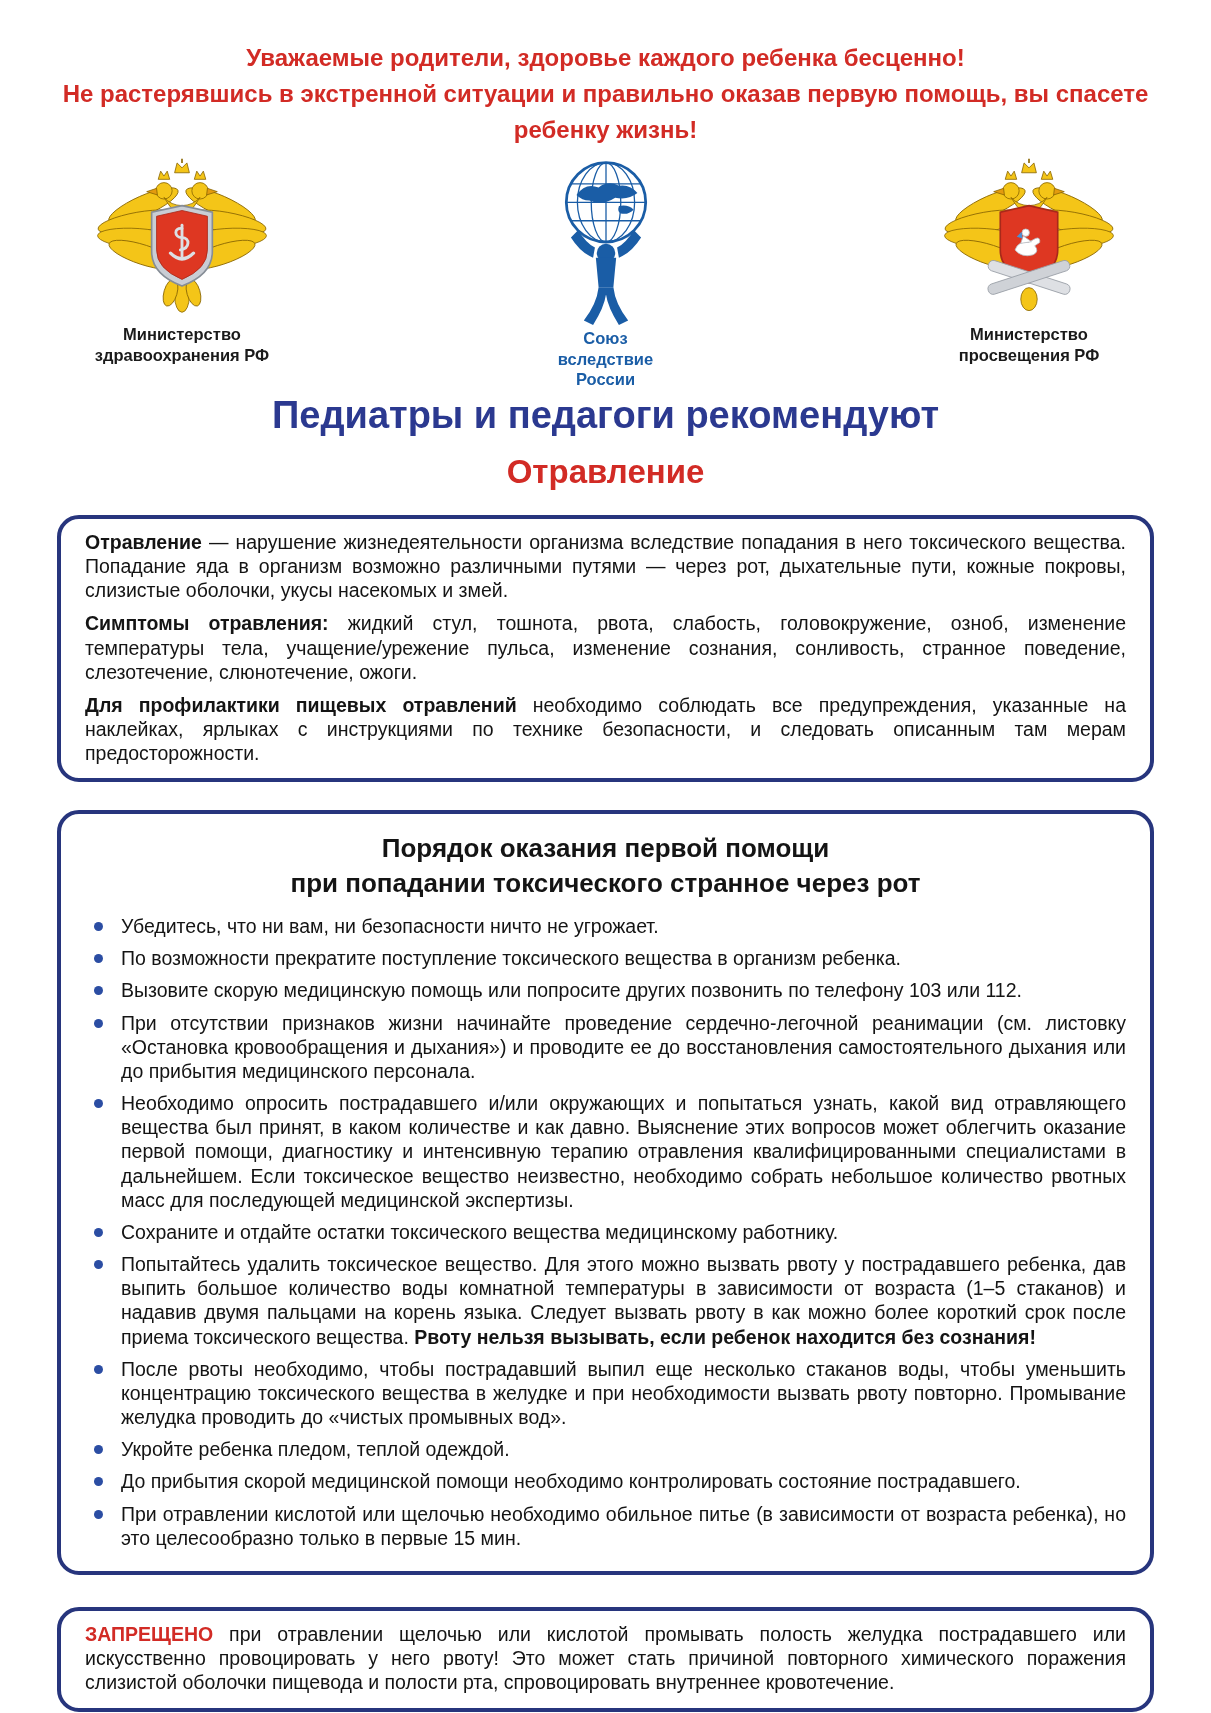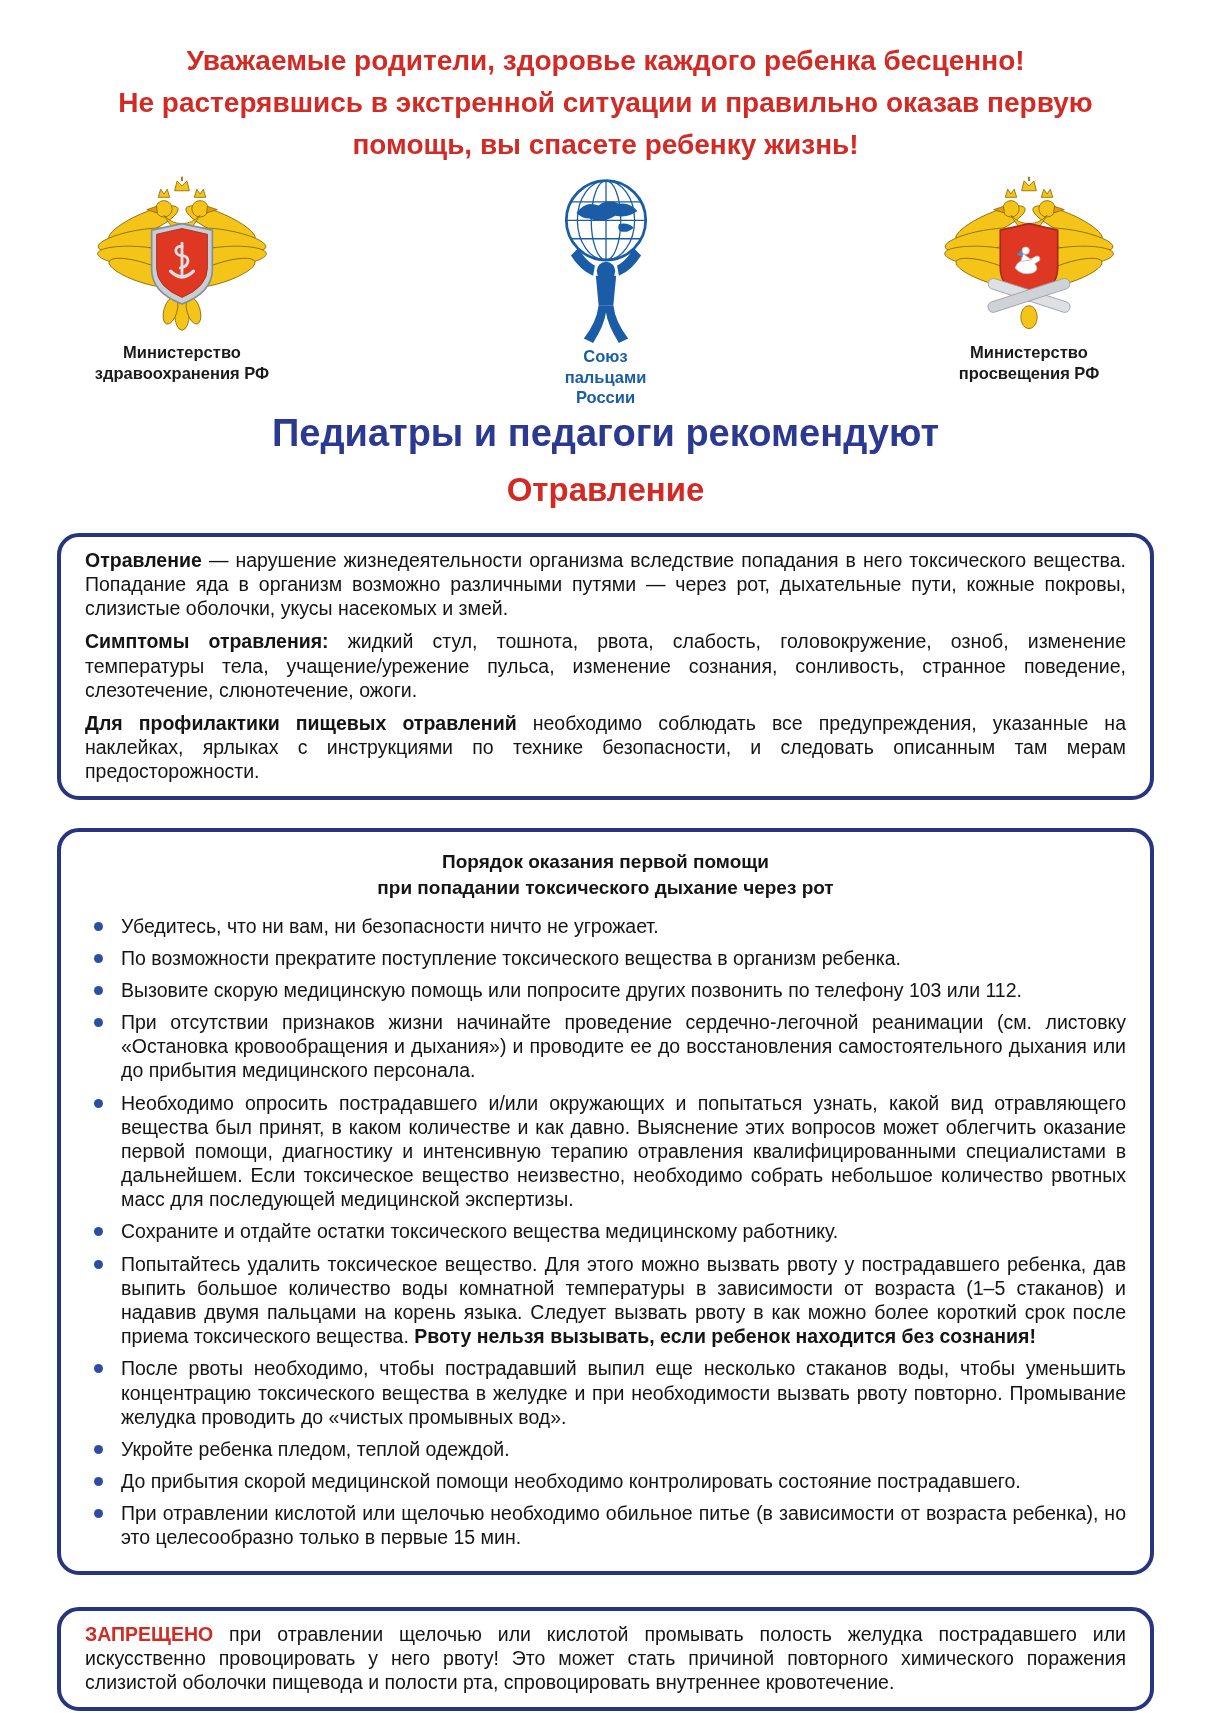--- a/index.html
+++ b/index.html
@@ -20,21 +20,21 @@
   .page{
     width:1211px;
     min-height:1713px;
     padding:40px 57px 10px;
     position:relative;
   }
   .header-red{
     text-align:center;
     color:var(--red);
     font-weight:bold;
-    font-size:28px;
+    font-size:24px;
     line-height:1.5;
   }
   .logo-row{
     margin-top:10px;
     display:flex;
     justify-content:space-between;
     align-items:flex-start;
     gap:36px;
   }
   .logo-col{
@@ -75,21 +75,21 @@
     line-height:1.24;
     text-align:justify;
   }
   .box-definition{margin-top:24px;}
   .box-definition p{margin:0 0 9px;}
   .box-definition p:last-child{margin-bottom:0;}
   .box-firstaid{margin-top:28px;}
   .box-title{
     text-align:center;
     font-weight:bold;
-    font-size:19px;
+    font-size:26px;
     line-height:1.32;
     margin:6px 0 14px;
   }
   ul.steps{
     margin:0;
     padding:0;
     list-style:none;
   }
   ul.steps li{
     position:relative;
@@ -185,21 +185,21 @@
         <g fill="#1A5DA6">
           <circle cx="60" cy="103" r="10"></circle>
           <path d="M48 97 Q38 92 30 78 L22 86 Q32 102 46 108 Z"></path>
           <path d="M72 97 Q82 92 90 78 L98 86 Q88 102 74 108 Z"></path>
           <path d="M49 108 L71 108 L68 140 L52 140 Z"></path>
           <path d="M52 140 Q50 158 36 176 L46 181 Q58 162 60 148 Q62 162 74 181 L84 176 Q70 158 68 140 Z"></path>
         </g>
       </svg>
       <div class="logo-caption blue">
         <div>Союз</div>
-        <div>пальцами</div>
+        <div>вследствие</div>
         <div>России</div>
       </div>
     </div>
 
     <div class="logo-col">
       <svg width="176" height="160" viewBox="0 0 210 195">
         <g fill="#F4C518" stroke="#8A6703" stroke-width="1">
           <ellipse cx="58" cy="58" rx="46" ry="12" transform="rotate(-24 58 58)"></ellipse>
           <ellipse cx="52" cy="78" rx="50" ry="12" transform="rotate(-10 52 78)"></ellipse>
           <ellipse cx="52" cy="98" rx="50" ry="12" transform="rotate(4 52 98)"></ellipse>
@@ -242,21 +242,21 @@
 
   <div class="box box-definition">
     <p><strong>Отравление</strong><span> — нарушение жизнедеятельности организма вследствие попадания в него токсического вещества. Попадание яда в организм возможно различными путями — через рот, дыхательные пути, кожные покровы, слизистые оболочки, укусы насекомых и змей.</span></p>
     <p><strong>Симптомы отравления:</strong><span> жидкий стул, тошнота, рвота, слабость, головокружение, озноб, изменение температуры тела, учащение/урежение пульса, изменение сознания, сонливость, странное поведение, слезотечение, слюнотечение, ожоги.</span></p>
     <p><strong>Для профилактики пищевых отравлений</strong><span> необходимо соблюдать все предупреждения, указанные на наклейках, ярлыках с инструкциями по технике безопасности, и следовать описанным там мерам предосторожности.</span></p>
   </div>
 
   <div class="box box-firstaid">
     <div class="box-title">
       <div>Порядок оказания первой помощи</div>
-      <div>при попадании токсического дыхание через рот</div>
+      <div>при попадании токсического странное через рот</div>
     </div>
     <ul class="steps">
         <li><span>Убедитесь, что ни вам, ни безопасности ничто не угрожает.</span></li>
         <li><span>По возможности прекратите поступление токсического вещества в организм ребенка.</span></li>
         <li><span>Вызовите скорую медицинскую помощь или попросите других позвонить по телефону 103 или 112.</span></li>
         <li><span>При отсутствии признаков жизни начинайте проведение сердечно-легочной реанимации (см. листовку «Остановка кровообращения и дыхания») и проводите ее до восстановления самостоятельного дыхания или до прибытия медицинского персонала.</span></li>
         <li><span>Необходимо опросить пострадавшего и/или окружающих и попытаться узнать, какой вид отравляющего вещества был принят, в каком количестве и как давно. Выяснение этих вопросов может облегчить оказание первой помощи, диагностику и интенсивную терапию отравления квалифицированными специалистами в дальнейшем. Если токсическое вещество неизвестно, необходимо собрать небольшое количество рвотных масс для последующей медицинской экспертизы.</span></li>
         <li><span>Сохраните и отдайте остатки токсического вещества медицинскому работнику.</span></li>
         <li><span>Попытайтесь удалить токсическое вещество. Для этого можно вызвать рвоту у пострадавшего ребенка, дав выпить большое количество воды комнатной температуры в зависимости от возраста (1–5 стаканов) и надавив двумя пальцами на корень языка. Следует вызвать рвоту в как можно более короткий срок после приема токсического вещества. </span><strong>Рвоту нельзя вызывать, если ребенок находится без сознания!</strong></li>
         <li><span>После рвоты необходимо, чтобы пострадавший выпил еще несколько стаканов воды, чтобы уменьшить концентрацию токсического вещества в желудке и при необходимости вызвать рвоту повторно. Промывание желудка проводить до «чистых промывных вод».</span></li>

